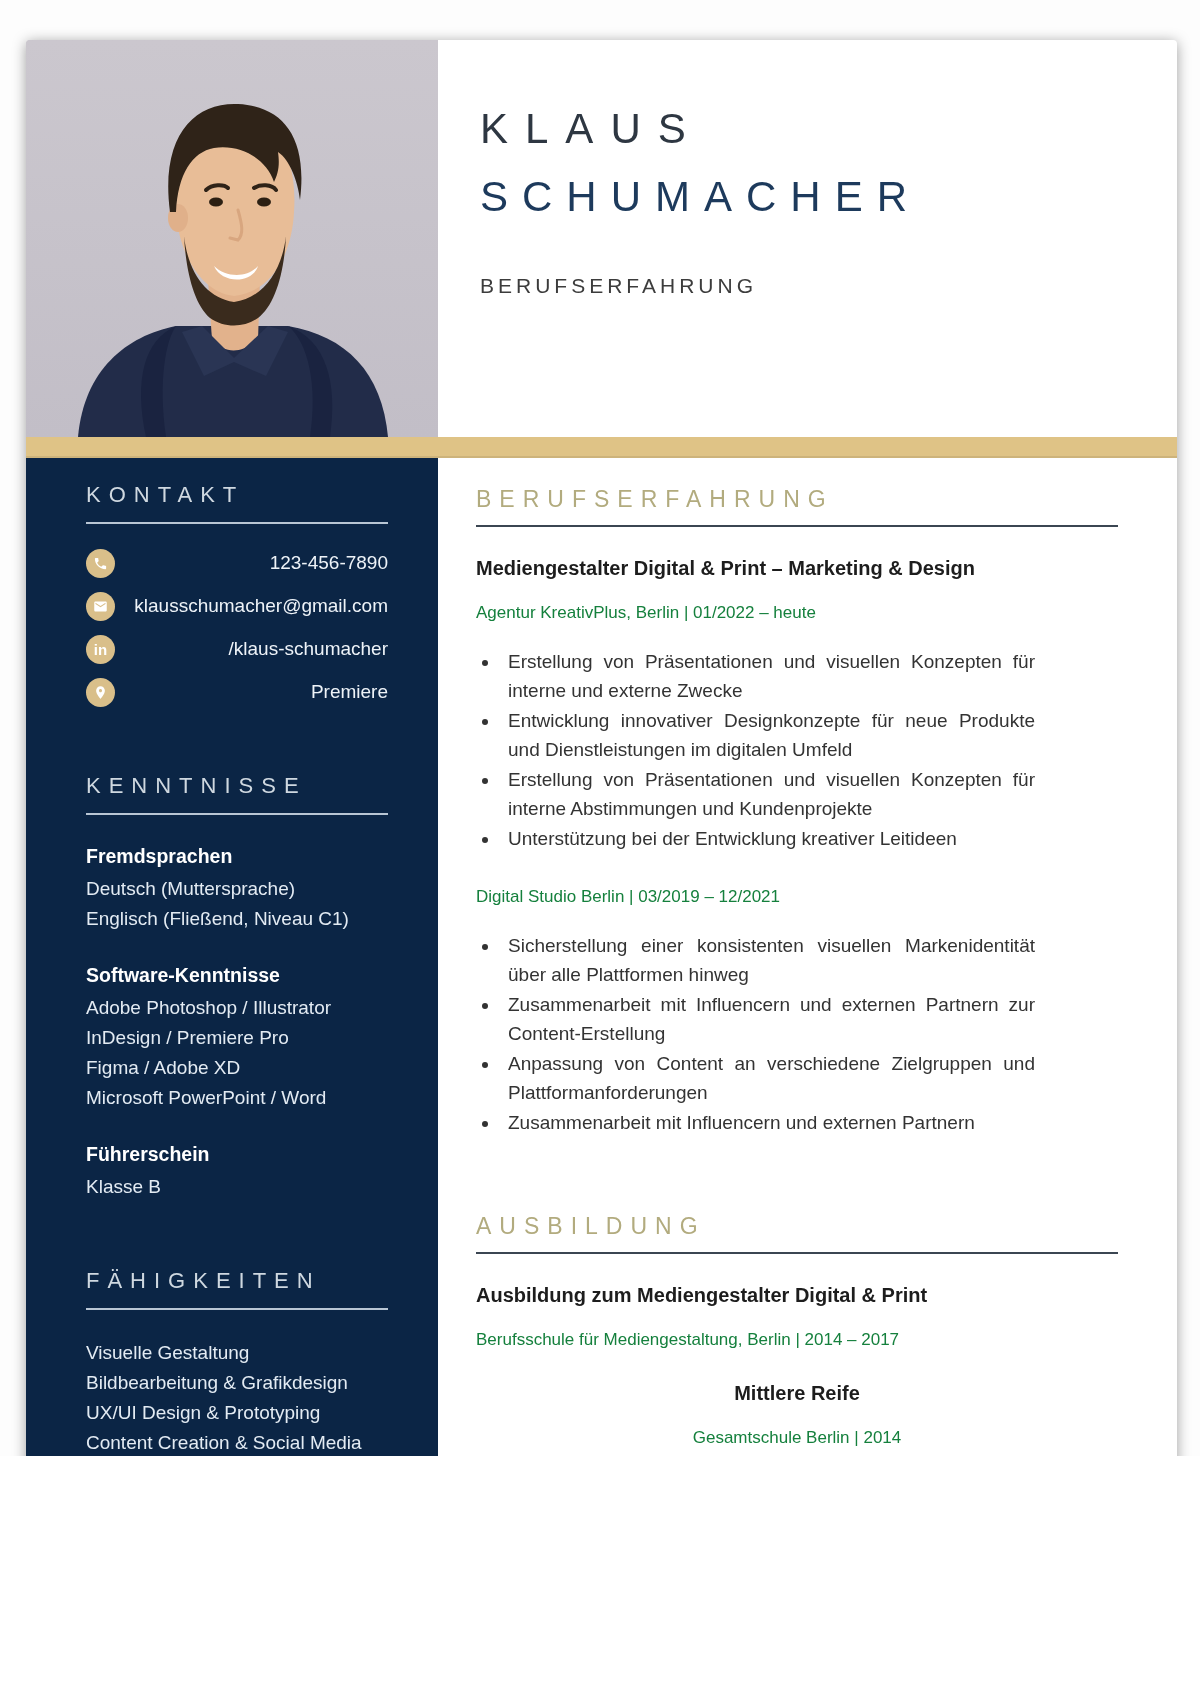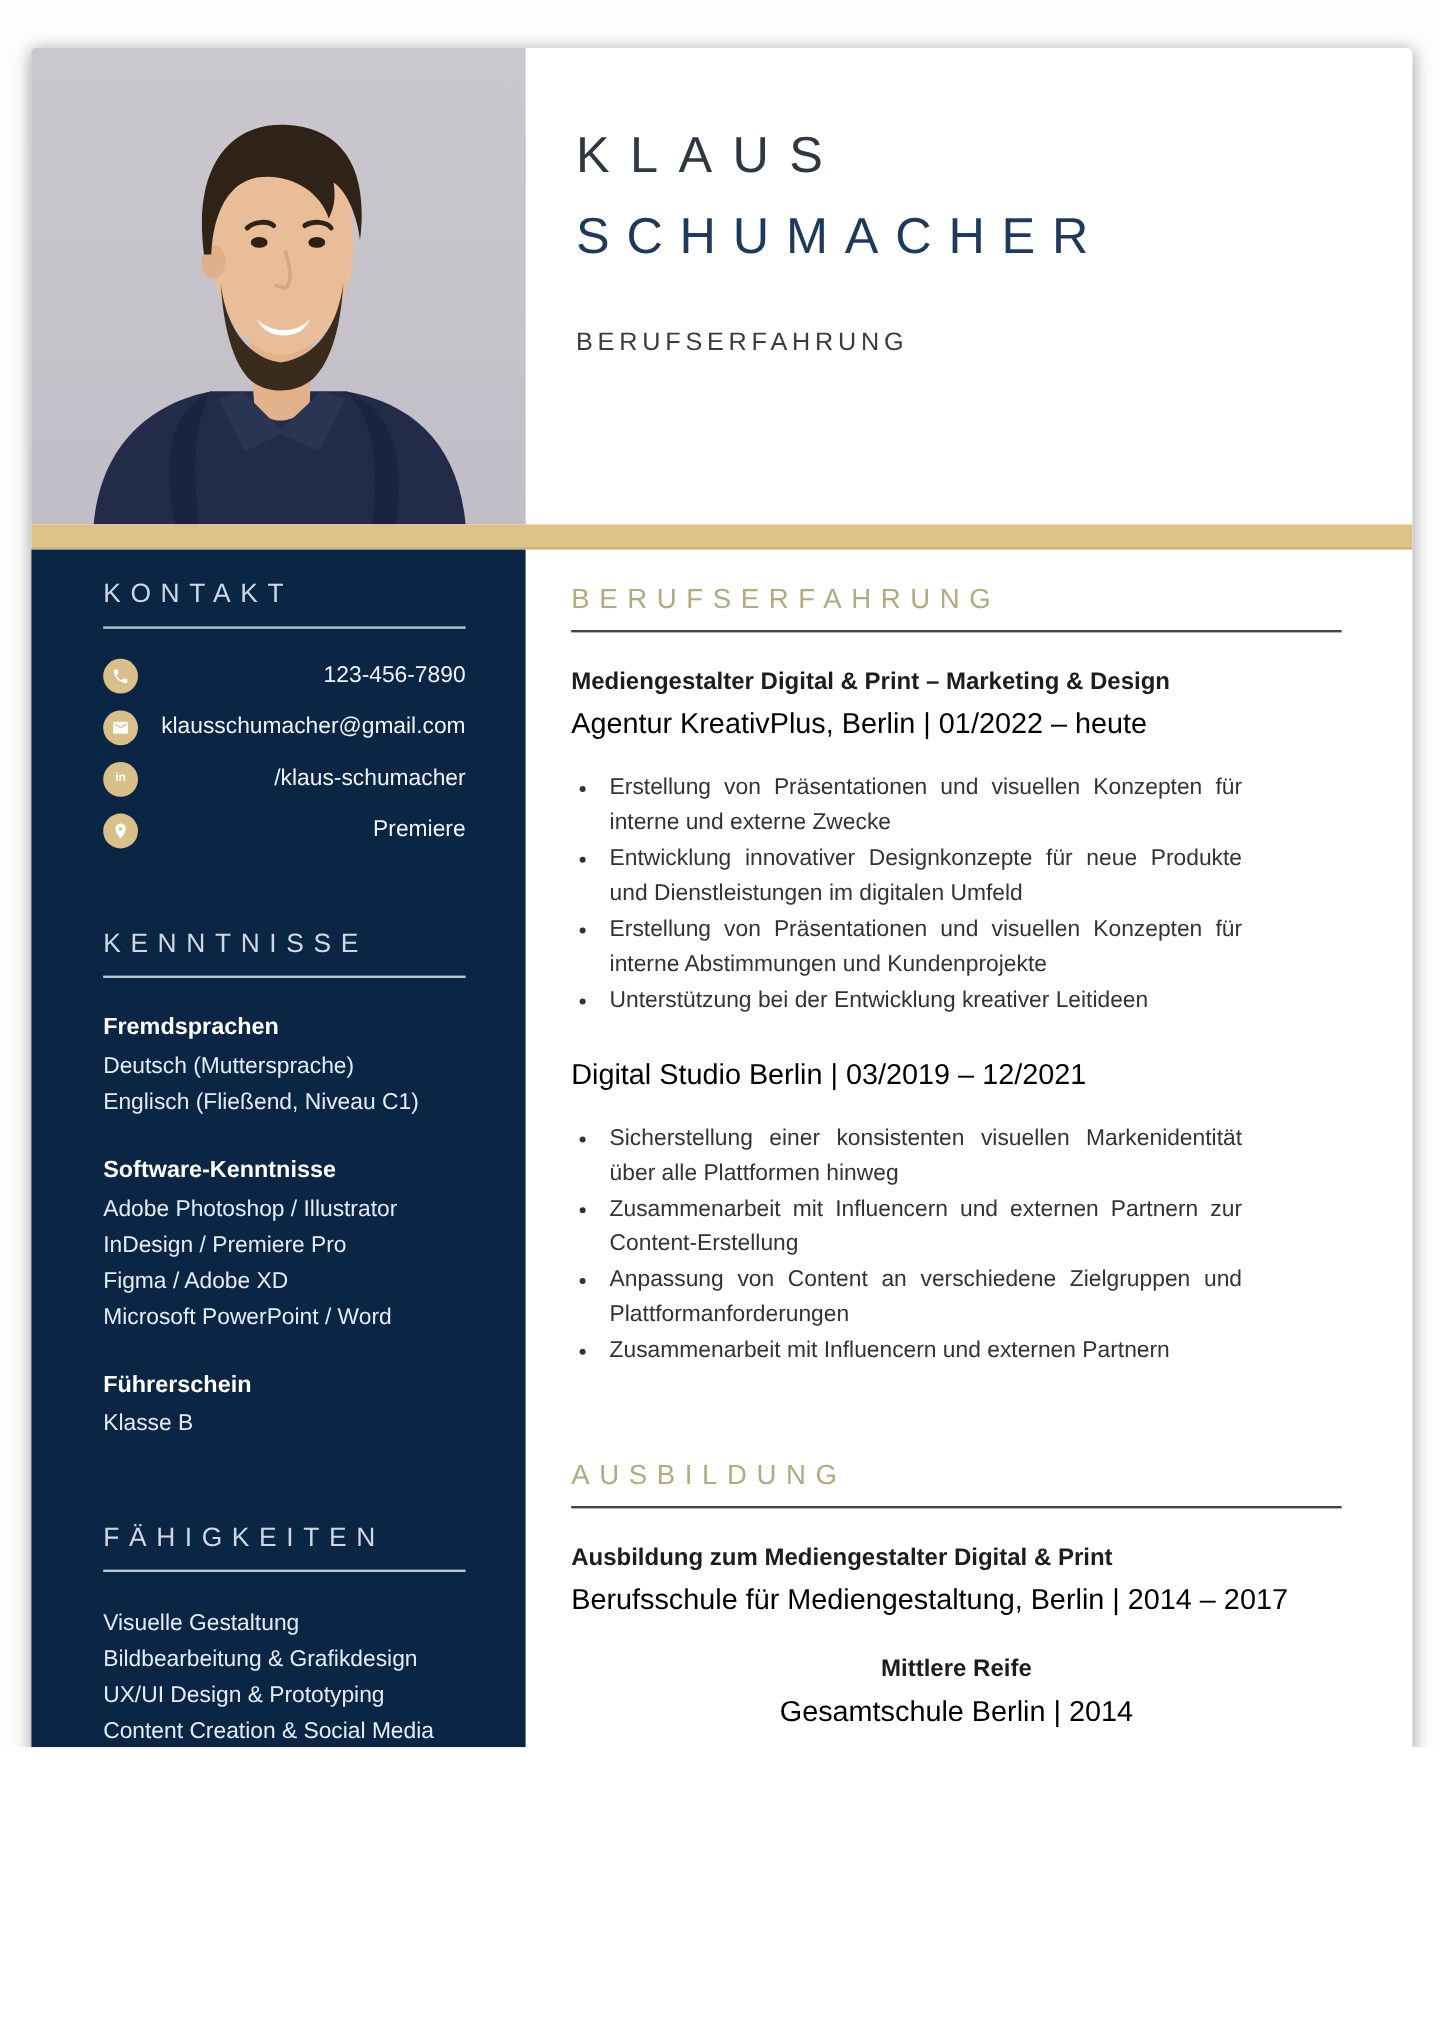--- a/index.html
+++ b/index.html
@@ -43,34 +43,34 @@
   }
   .side-rule{border:none;border-bottom:2px solid #b9c6d4;margin:14px 0 0 0;width:100%;}
   
   .contact-list{margin-top:24px;}
   .contact-item{display:flex;align-items:center;margin-bottom:13px;min-height:30px;justify-content:space-between;}
   .icon-circle{
     width:29px;height:29px;border-radius:50%;background:#d9bf8a;flex:0 0 29px;
     display:flex;align-items:center;justify-content:center;margin-right:13px;
   }
   .icon-circle svg{display:block;}
-  .in-glyph{color:#ffffff;font-size:10px;font-weight:bold;line-height:1;}
+  .in-glyph{color:#ffffff;font-size:15px;font-weight:bold;line-height:1;}
   .contact-text{font-size:19px;color:#eef3f8;}
   
   .side-section{margin-top:66px;}
   .group{margin-top:30px;}
   .group-title{font-size:19.5px;font-weight:bold;color:#ffffff;margin-bottom:6px;}
   .group-line{font-size:19px;color:#e3ebf3;line-height:30px;}
   .plain-lines{margin-top:28px;}
   
   .main-heading{font-size:23px;letter-spacing:8px;color:#b2ab7e;font-weight:400;}
   .main-rule{border:none;border-bottom:2px solid #3b4652;margin:12px 0 0 0;width:100%;}
   .job{margin-top:28px;}
   .job-title{font-size:20px;font-weight:bold;color:#1d1d1d;line-height:1.3;}
-  .job-meta{font-size:24px;color:#000000;margin-top:9px;}
+  .job-meta{font-size:17px;color:#15803d;margin-top:22px;}
   .bullets{margin:24px 83px 0 0;padding-left:24px;}
   .bullets li{
     font-size:19px;color:#333333;line-height:29px;text-align:justify;
     margin-bottom:1px;padding-left:8px;
   }
   .section-gap{margin-top:76px;}
   .edu{margin-top:28px;}
   .edu + .edu{margin-top:30px;text-align:center;}
 </style>
 </head>

